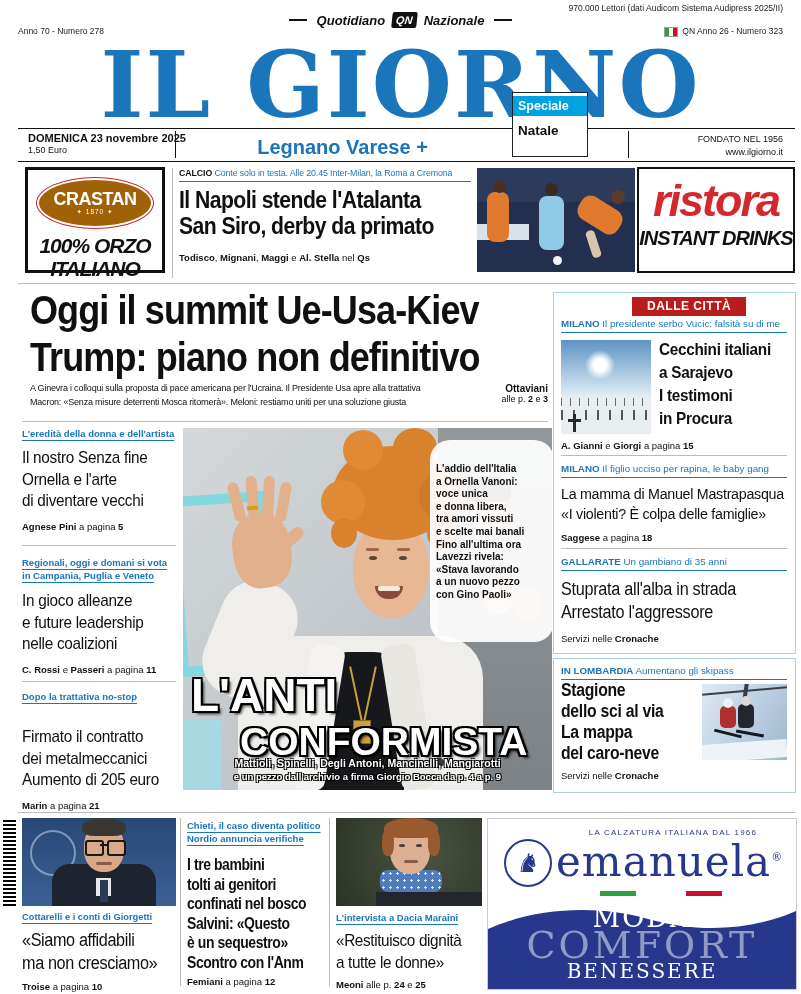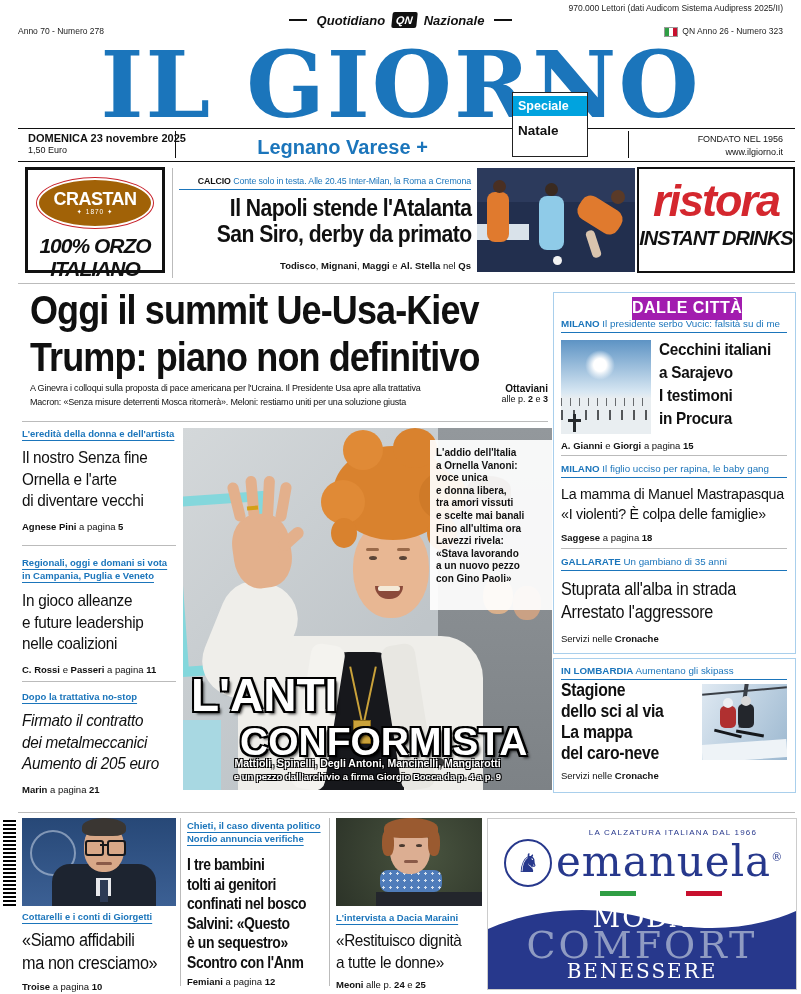--- a/index.html
+++ b/index.html
@@ -31,21 +31,21 @@
   .datebar-price{font-size:9px;margin-top:1px;}
   .edition{color:#1b75bb;font-weight:700;font-size:20px;}
   .founded{font-size:9px;text-align:right;line-height:13px;}
   
   .kick{color:#1b75bb;font-weight:700;text-decoration:underline;text-decoration-thickness:1px;
         text-underline-offset:3px;text-decoration-color:#1b75bb;}
   .kick-bar{border-bottom:1px solid #1b75bb;padding-bottom:3px;color:#1b75bb;}
   .kick-bar .lbl{font-weight:700;}
   .cond{display:inline-block;transform-origin:0 0;white-space:pre-line;color:#101010;}
   .byline{font-size:9.5px;color:#111;}
-  .badge{background:#a21caf;color:#fff;font-weight:700;font-size:16px;letter-spacing:.5px;padding:2px 0 3px;}
+  .badge{background:#b91c1c;color:#fff;font-weight:700;font-size:12px;letter-spacing:.5px;padding:2px 15px 3px;}
   .bluebox{border:1px solid #a9cfec;}
   
   .crastan{border:3px solid #111;background:#fff;text-align:center;}
   .crastan .oval{width:112px;height:46px;margin:8px auto 0;background:#a16207;border-radius:50%;
       border:2px solid #fff;box-shadow:0 0 0 1px #c8232c;display:flex;flex-direction:column;justify-content:center;}
   .crastan .brand{color:#fff;font-weight:700;font-size:18px;letter-spacing:-.5px;line-height:17px;}
   .crastan .year{color:#fff;font-size:6.5px;letter-spacing:1px;}
   .crastan .big{font-style:italic;font-weight:700;font-size:21px;letter-spacing:-1px;line-height:23px;}
   .ristora{border:2px solid #111;background:#fff;text-align:center;}
   .ristora .brand{color:#d4272e;font-weight:700;font-style:italic;font-size:45px;letter-spacing:-2px;line-height:52px;}
@@ -112,21 +112,21 @@
   <div class="abs crastan" style="left:25px;top:167px;width:134px;height:100px;">
     <div class="oval">
       <div class="brand">CRASTAN</div>
       <div class="year">✦ 1870 ✦</div>
     </div>
     <div class="big" style="margin-top:6px;">100% ORZO</div>
     <div class="big">ITALIANO</div>
   </div>
   <div class="vline" style="left:172px;top:168px;height:110px;"></div>
 
-  <div class="abs" style="left:179px;top:176px;width:292px;text-align:right;">
+  <div class="abs" style="left:179px;top:168px;width:292px;">
     <div class="kick-bar" style="font-size:8.8px;letter-spacing:-.1px;">
       <span class="lbl" style="color:#111;">CALCIO</span>
       <span>Conte solo in testa. Alle 20.45 Inter-Milan, la Roma a Cremona</span>
     </div>
     <div style="margin-top:5px;">
       <span class="cond" style="font-size:23px;line-height:26px;font-weight:700;letter-spacing:-.6px;transform:scaleX(.92);width:318px;">Il Napoli stende l'Atalanta
 San Siro, derby da primato</span>
     </div>
     <div class="byline rich" style="margin-top:13px;"><span class="b">Todisco</span><span>, </span><span class="b">Mignani</span><span>, </span><span class="b">Maggi</span><span> e </span><span class="b">Al. Stella</span><span> nel </span><span class="b">Qs</span></div>
   </div>
@@ -174,21 +174,21 @@
     <div class="kick pre" style="font-size:9.5px;line-height:13px;">Regionali, oggi e domani si vota
 in Campania, Puglia e Veneto</div>
     <div style="margin-top:8px;"><span class="cond" style="font-size:17px;line-height:21.5px;letter-spacing:-.3px;transform:scaleX(.9);width:171px;">In gioco alleanze
 e future leadership
 nelle coalizioni</span></div>
     <div class="byline rich" style="margin-top:9px;"><span class="b">C. Rossi</span><span> e </span><span class="b">Passeri</span><span> a pagina </span><span class="b">11</span></div>
   </div>
   <div class="gline" style="left:22px;top:681px;width:154px;"></div>
   <div class="abs" style="left:22px;top:691px;width:154px;">
     <div class="kick" style="font-size:9.5px;">Dopo la trattativa no-stop</div>
-    <div style="margin-top:8px;font-style:italic;"><span class="cond" style="font-size:17px;line-height:21.5px;letter-spacing:-.3px;transform:scaleX(.9);width:171px;">Firmato il contratto
+    <div style="margin-top:24px;"><span class="cond" style="font-size:17px;line-height:21.5px;letter-spacing:-.3px;transform:scaleX(.9);width:171px;">Firmato il contratto
 dei metalmeccanici
 Aumento di 205 euro</span></div>
     <div class="byline rich" style="margin-top:9px;"><span class="b">Marin</span><span> a pagina </span><span class="b">21</span></div>
   </div>
 
   <div class="ph" style="left:183px;top:428px;width:369px;height:362px;background:linear-gradient(135deg,#d4d8da,#bfc5c9 60%);">
     <div style="left:255px;top:0;width:114px;height:362px;background:linear-gradient(#93989c,#7d8286);"></div>
     <div style="left:288px;top:62px;width:36px;height:44px;background:#d9b08c;border-radius:46%;"></div>
     <div style="left:284px;top:48px;width:44px;height:26px;background:#4a3328;border-radius:50% 50% 20% 20%;"></div>
     <div style="left:300px;top:150px;width:30px;height:36px;background:#d9b08c;border-radius:46%;"></div>
@@ -223,21 +223,21 @@
     <div style="left:195px;top:158px;width:22px;height:5px;background:#f4ead8;border-radius:2px;"></div>
 
     <div style="left:150px;top:18px;width:120px;height:94px;background:#d9822e;border-radius:50%;"></div>
     <div style="left:138px;top:52px;width:44px;height:44px;background:#e08a36;border-radius:50%;"></div>
     <div style="left:236px;top:44px;width:48px;height:48px;background:#cf7a28;border-radius:50%;"></div>
     <div style="left:160px;top:2px;width:40px;height:40px;background:#e08a36;border-radius:50%;"></div>
     <div style="left:210px;top:0;width:44px;height:40px;background:#d9822e;border-radius:50%;"></div>
     <div style="left:244px;top:88px;width:30px;height:34px;background:#d9822e;border-radius:50%;"></div>
     <div style="left:148px;top:90px;width:26px;height:30px;background:#d9822e;border-radius:50%;"></div>
 
-    <div style="left:247px;top:12px;width:112px;height:156px;background:rgba(255,255,255,.93);padding:7px 6px;white-space:pre-line;font-size:10px;line-height:12.6px;font-weight:700;color:#111;">L'addio dell'Italia
+    <div style="left:247px;top:12px;width:112px;height:156px;background:rgba(255,255,255,.93);padding:23px 6px;white-space:pre-line;font-size:10px;line-height:12.6px;font-weight:700;color:#111;border-radius:20px;">L'addio dell'Italia
 a Ornella Vanoni:
 voce unica
 e donna libera,
 tra amori vissuti
 e scelte mai banali
 Fino all'ultima ora
 Lavezzi rivela:
 «Stava lavorando
 a un nuovo pezzo
 con Gino Paoli»</div>

